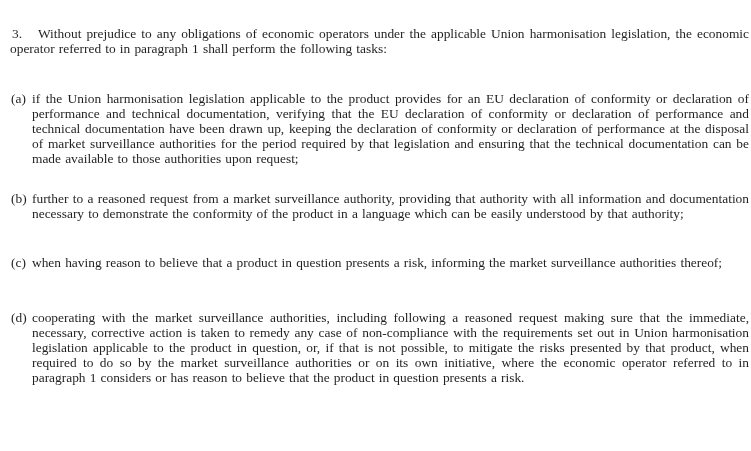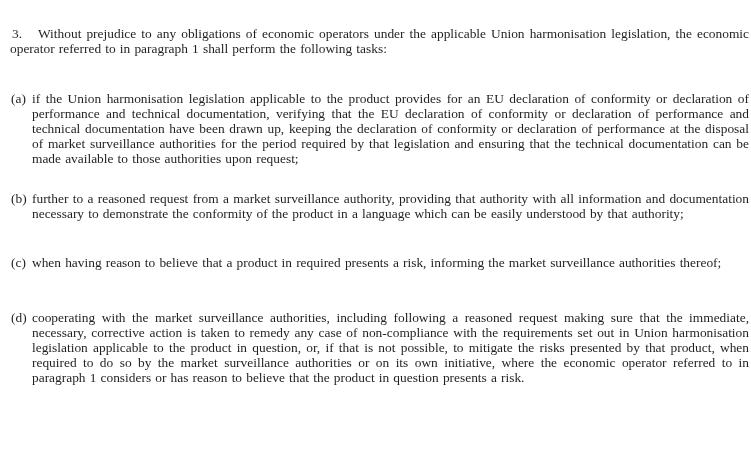--- a/index.html
+++ b/index.html
@@ -60,21 +60,21 @@
     <span>if the Union harmonisation legislation applicable to the product provides for an EU declaration of conformity or declaration of performance and technical documentation, verifying that the EU declaration of conformity or declaration of performance and technical documentation have been drawn up, keeping the declaration of conformity or declaration of performance at the disposal of market surveillance authorities for the period required by that legislation and ensuring that the technical documentation can be made available to those authorities upon request;</span>
   </div>
 
   <div class="para task-item task-b">
     <span class="label">(b)</span>
     <span>further to a reasoned request from a market surveillance authority, providing that authority with all information and documentation necessary to demonstrate the conformity of the product in a language which can be easily understood by that authority;</span>
   </div>
 
   <div class="para task-item task-c">
     <span class="label">(c)</span>
-    <span>when having reason to believe that a product in required presents a risk, informing the market surveillance authorities thereof;</span>
+    <span>when having reason to believe that a product in question presents a risk, informing the market surveillance authorities thereof;</span>
   </div>
 
   <div class="para task-item task-d">
     <span class="label">(d)</span>
     <span>cooperating with the market surveillance authorities, including following a reasoned request making sure that the immediate, necessary, corrective action is taken to remedy any case of non-compliance with the requirements set out in Union harmonisation legislation applicable to the product in question, or, if that is not possible, to mitigate the risks presented by that product, when required to do so by the market surveillance authorities or on its own initiative, where the economic operator referred to in paragraph 1 considers or has reason to believe that the product in question presents a risk.</span>
   </div>
 
 </div>
 
 </body></html>

